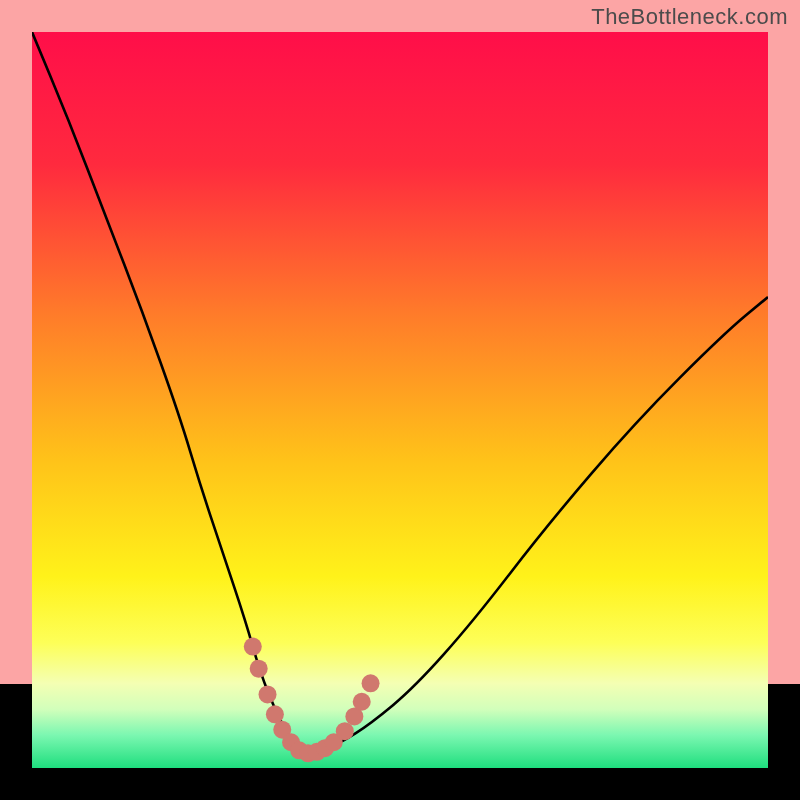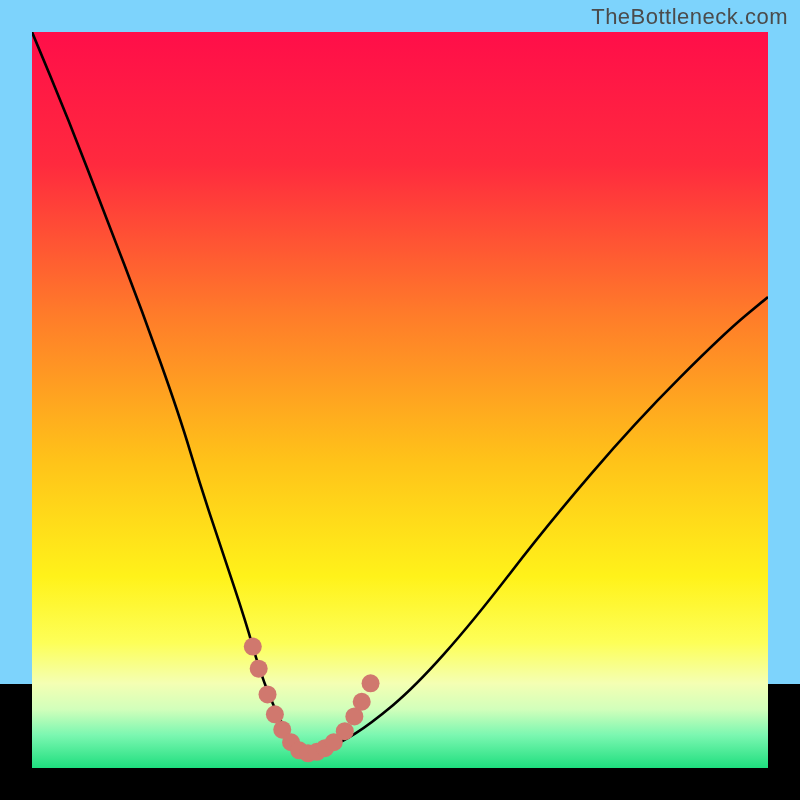--- a/index.html
+++ b/index.html
@@ -8,21 +8,21 @@
     width: 800px;
     height: 800px;
     overflow: hidden;
     background: #000;
     font-family: Arial, Helvetica, sans-serif;
   }
   .frame {
     position: relative;
     width: 800px;
     height: 684px;
-    background: #7dd3fc;
+    background: #fca5a5;
   }
   .watermark {
     position: absolute;
     top: 4px;
     right: 12px;
     color: #4b4b4b;
     font-size: 22px;
     font-weight: 500;
     letter-spacing: 0.5px;
     z-index: 5;

